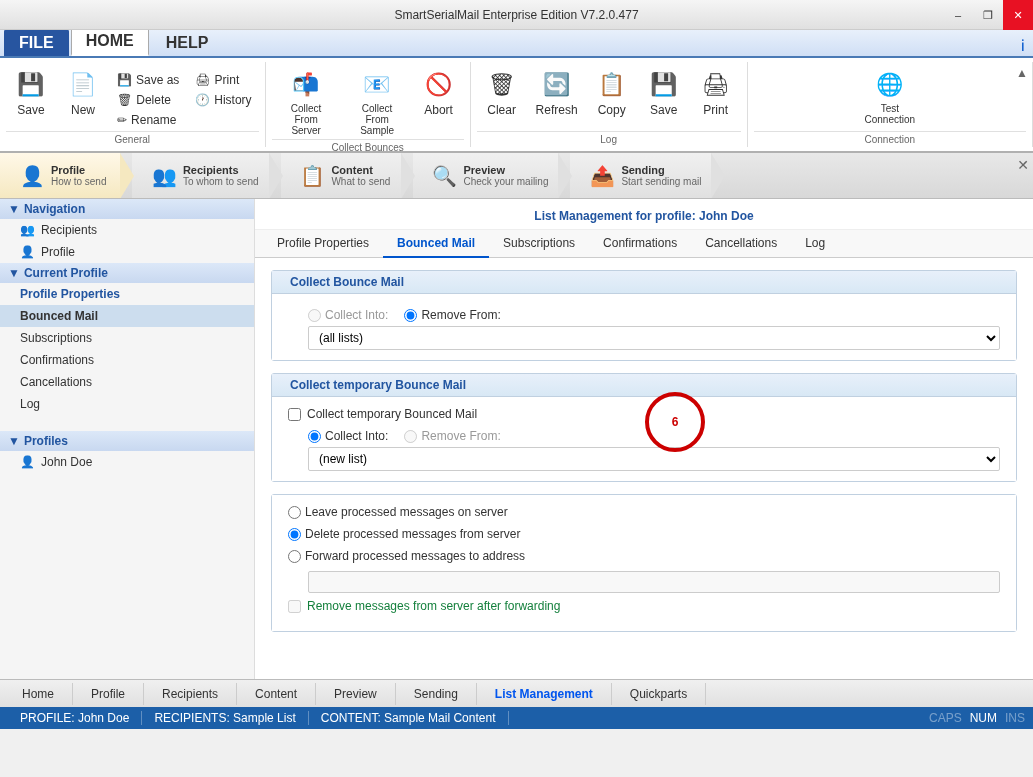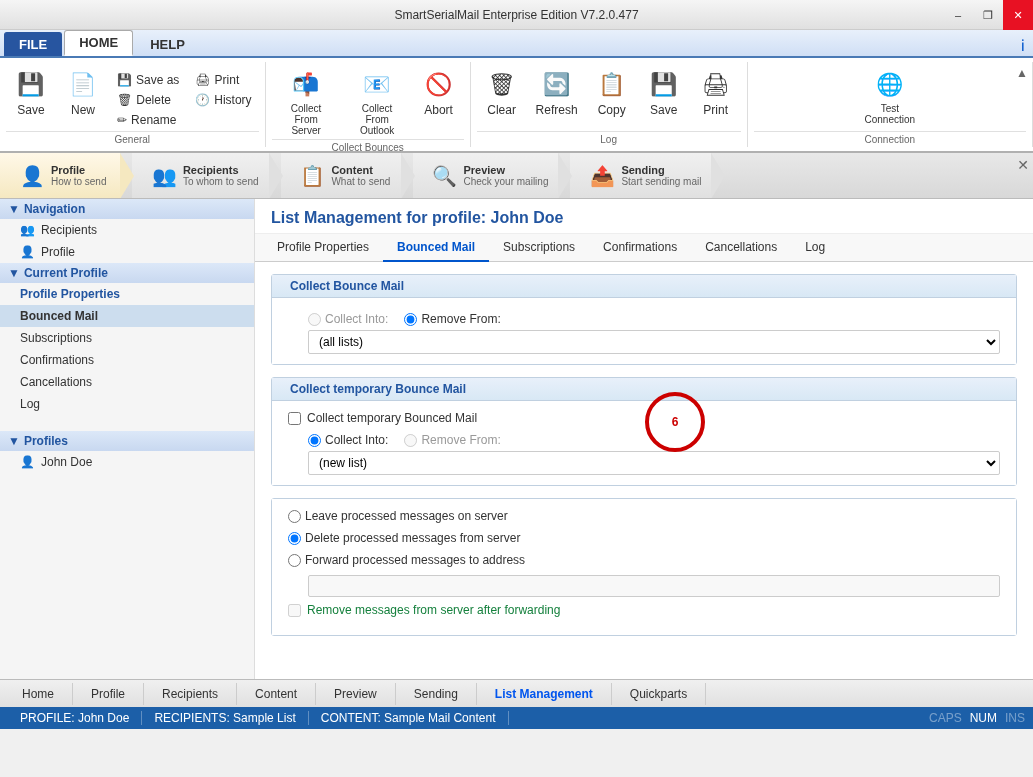--- a/index.html
+++ b/index.html
@@ -35,21 +35,21 @@
       background: linear-gradient(to bottom, #e8f0fb, #d0dff5);
       height: 28px;
       display: flex;
       align-items: flex-end;
       border-bottom: 2px solid #4a7ab5;
       padding-left: 4px;
     }
     .ribbon-tab {
       padding: 4px 14px;
       cursor: pointer;
-      font-size: 13px;
+      font-size: 16px;
       font-weight: bold;
       border: 1px solid transparent;
       border-bottom: none;
       margin-right: 2px;
       background: transparent;
       color: #333;
       border-radius: 3px 3px 0 0;
     }
     .ribbon-tab.active {
       background: white;
@@ -224,24 +224,25 @@
 
     
     .content-area {
       flex: 1;
       background: white;
       overflow-y: auto;
       padding: 0;
     }
     .content-header {
       padding: 10px 16px 6px;
-      font-size: 16px;
+      font-size: 12px;
       font-weight: bold;
       color: #2255a0;
       border-bottom: 1px solid #eee;
+      text-align: center;
     }
 
     
     .tab-bar {
       display: flex;
       border-bottom: 1px solid #ccc;
       background: #f8f8f8;
       padding: 0 8px;
     }
     .tab-item {
@@ -446,21 +447,21 @@
   </div>
 
   <div class="ribbon-group">
     <div class="ribbon-group-buttons">
       <div class="ribbon-btn-large">
         <div class="ribbon-btn-icon icon-blue">📬</div>
         <span style="font-size:10px;max-width:55px;">Collect From Server</span>
       </div>
       <div class="ribbon-btn-large">
         <div class="ribbon-btn-icon icon-blue">📧</div>
-        <span style="font-size:10px;max-width:55px;">Collect From Outlook</span>
+        <span style="font-size:10px;max-width:55px;">Collect From Sample</span>
       </div>
       <div class="ribbon-btn-large">
         <div class="ribbon-btn-icon icon-red">🚫</div>
         <span>Abort</span>
       </div>
     </div>
     <div class="ribbon-group-label">Collect Bounces</div>
   </div>
 
   <div class="ribbon-group">

